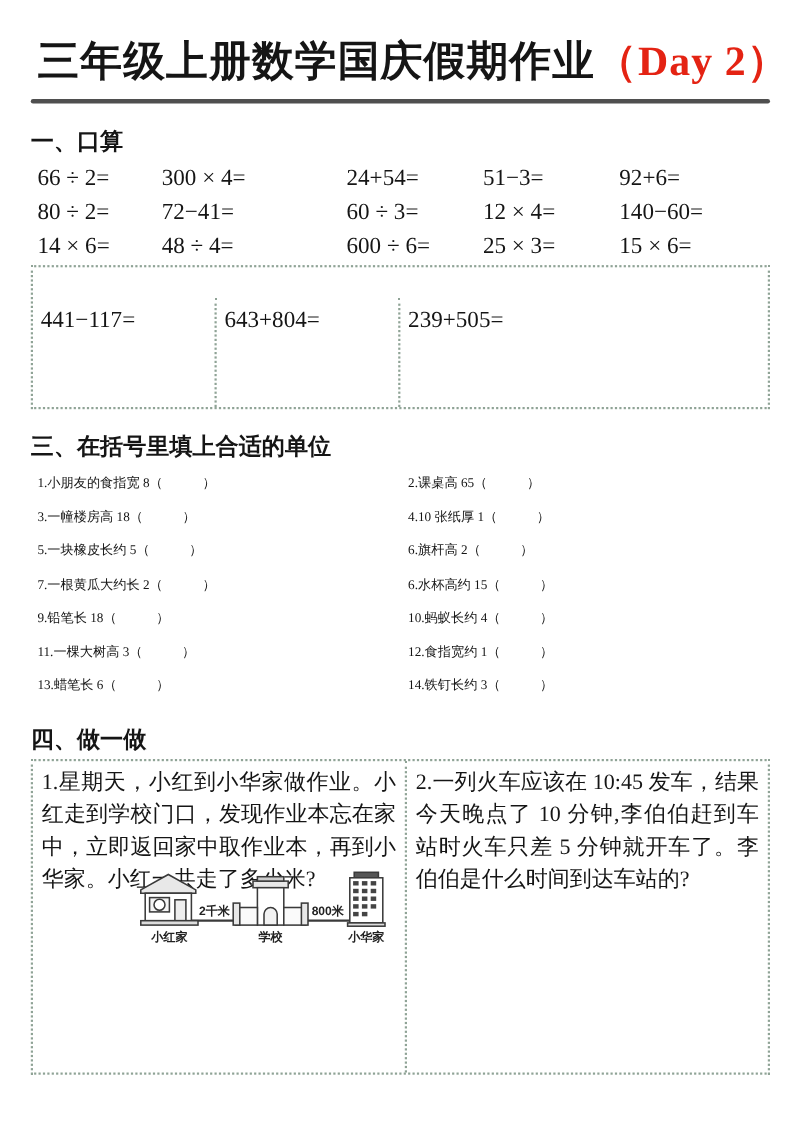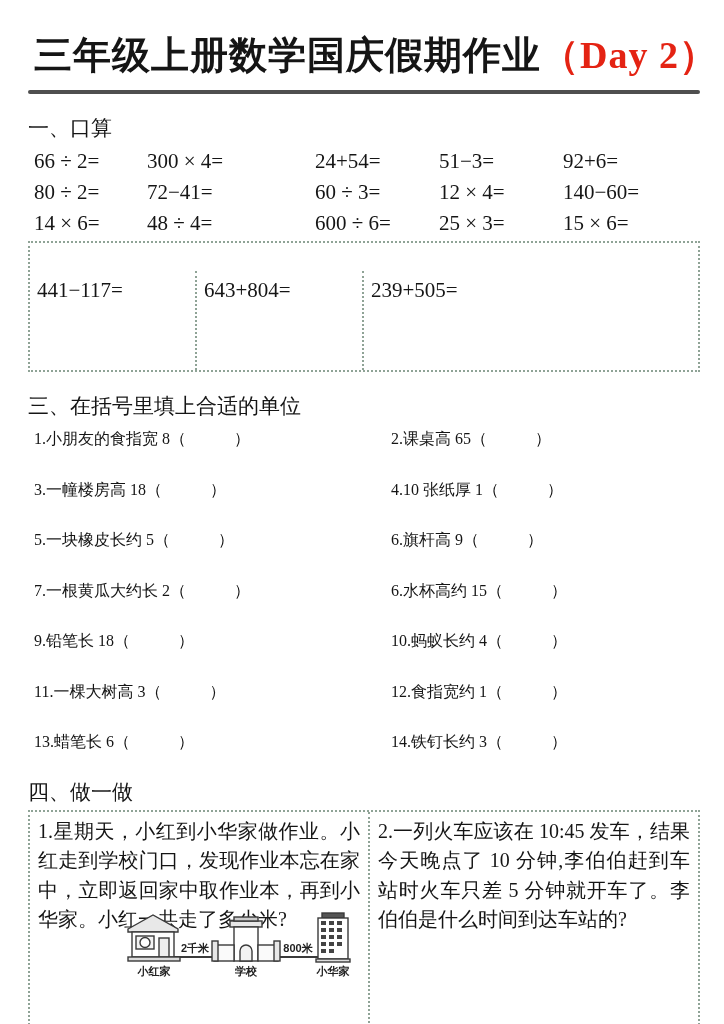--- a/index.html
+++ b/index.html
@@ -26,21 +26,21 @@
   .title-day { color: #e42313; }
   .rule {
     height: 4px;
     background: #4f4f4f;
     margin: 9px 0 5px 0;
     border-radius: 2px;
   }
   
   .sec-header {
     font-size: 21px;
-    font-weight: normal;
+    font-weight: bold;
     margin: 20px 0 4px 0;
   }
   
   .oral-grid {
     display: grid;
     grid-template-columns: 113px 168px 124px 124px auto;
     font-size: 21px;
     line-height: 31px;
     margin: 2px 0 2px 6px;
   }
@@ -59,24 +59,23 @@
     border-right: 2px dotted #8fa396;
     padding: 7px 4px 0 7px;
     font-size: 21px;
     margin-top: 28px;
   }
   .vert-cell:last-child { border-right: none; }
   
   .units-grid {
     display: grid;
     grid-template-columns: 337px auto;
-    font-size: 16px;
+    font-size: 12px;
     line-height: 30.5px;
     margin: 1px 0 19px 6px;
-    gap: 20px;
   }
   
   .doit-box {
     grid-template-columns: 340px auto;
     height: 287px;
   }
   .doit-cell {
     padding: 5px 8px 0 8px;
     font-size: 20px;
     line-height: 29.5px;
@@ -126,21 +125,21 @@
     <div class="vert-cell">239+505=</div>
   </div>
 
   <div class="sec-header">三、在括号里填上合适的单位</div>
   <div class="units-grid">
     <div>1.小朋友的食指宽 8（　　　）</div>
     <div>2.课桌高 65（　　　）</div>
     <div>3.一幢楼房高 18（　　　）</div>
     <div>4.10 张纸厚 1（　　　）</div>
     <div>5.一块橡皮长约 5（　　　）</div>
-    <div>6.旗杆高 9（　　　）</div>
+    <div>6.旗杆高 2（　　　）</div>
     <div>7.一根黄瓜大约长 2（　　　）</div>
     <div>6.水杯高约 15（　　　）</div>
     <div>9.铅笔长 18（　　　）</div>
     <div>10.蚂蚁长约 4（　　　）</div>
     <div>11.一棵大树高 3（　　　）</div>
     <div>12.食指宽约 1（　　　）</div>
     <div>13.蜡笔长 6（　　　）</div>
     <div>14.铁钉长约 3（　　　）</div>
   </div>
 

